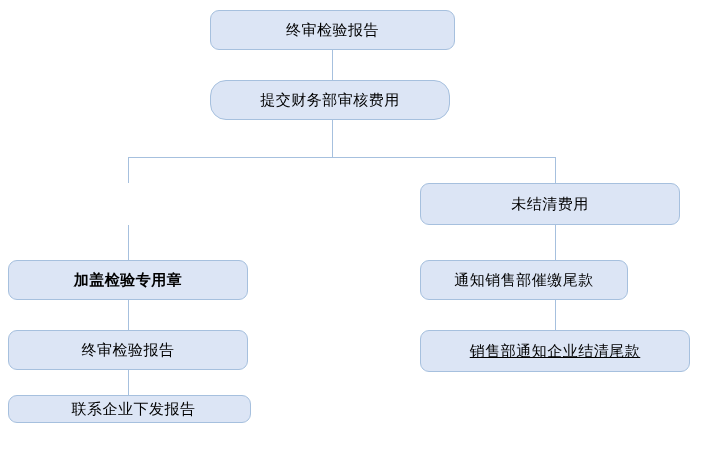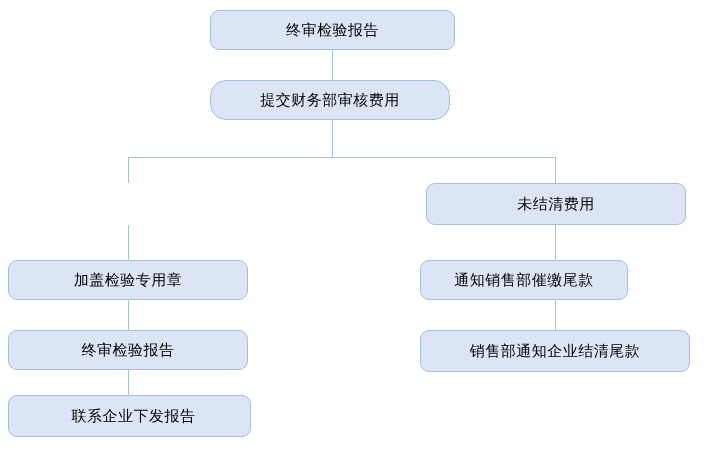--- a/index.html
+++ b/index.html
@@ -61,37 +61,37 @@
 
   <div class="node" style="left:210px; top:10px; width:245px; height:40px;">
     <span>终审检验报告</span>
   </div>
 
   <div class="node" style="left:210px; top:80px; width:240px; height:40px;border-radius:16px;">
     <span>提交财务部审核费用</span>
   </div>
 
 
-  <div class="node" style="left:8px; top:260px; width:240px; height:40px;">
+  <div class="node" style="left:8px; top:260px; width:240px; height:40px;font-weight:bold;">
     <span>加盖检验专用章</span>
   </div>
 
   <div class="node" style="left:8px; top:330px; width:240px; height:40px;">
     <span>终审检验报告</span>
   </div>
 
-  <div class="node" style="left:8px; top:395px; width:243px; height:42px;padding-left:8px;">
+  <div class="node" style="left:8px; top:395px; width:243px; height:28px;padding-left:8px;">
     <span>联系企业下发报告</span>
   </div>
 
-  <div class="node" style="left:420px; top:183px; width:260px; height:42px;margin-left:6px;">
+  <div class="node" style="left:420px; top:183px; width:260px; height:42px;">
     <span>未结清费用</span>
   </div>
 
   <div class="node" style="left:420px; top:260px; width:208px; height:40px;">
     <span>通知销售部催缴尾款</span>
   </div>
 
-  <div class="node" style="left:420px; top:330px; width:270px; height:42px;">
+  <div class="node" style="left:420px; top:330px; width:270px; height:42px;text-decoration:underline;">
     <span>销售部通知企业结清尾款</span>
   </div>
 
 </div>
 
 </body></html>

